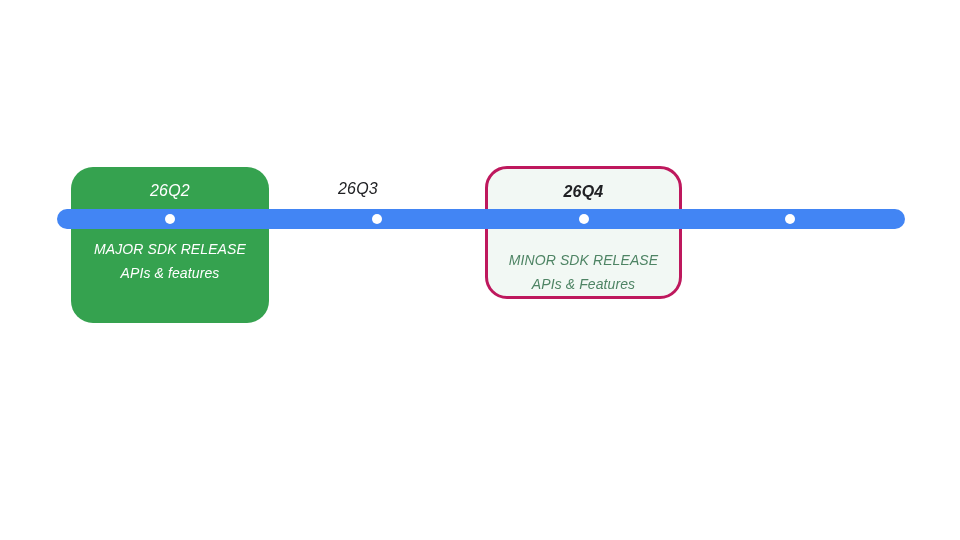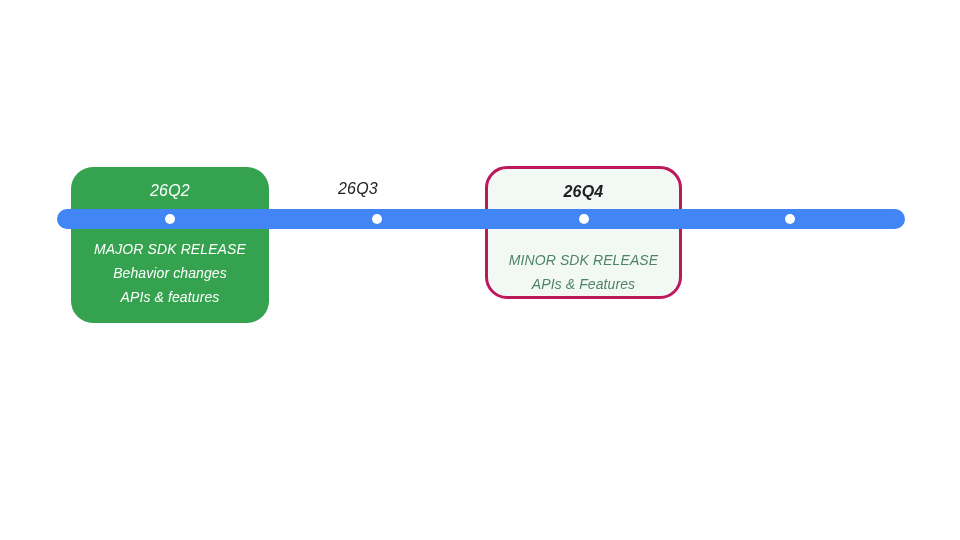--- a/index.html
+++ b/index.html
@@ -136,21 +136,20 @@
 </style>
 </head>
 <body>
 
 <div id="timeline-canvas">
 
   <div class="milestone-card filled" id="card-26q2">
     <div class="card-quarter on-green">26Q2</div>
     <div class="card-body on-green">
       <div class="line">MAJOR SDK RELEASE</div>
-      <div class="line">Behavior changes</div>
       <div class="line">APIs &amp; features</div>
     </div>
   </div>
 
   <div class="bare-label" id="label-26q3">26Q3</div>
 
   <div class="milestone-card outlined" id="card-26q4">
     <div class="card-quarter on-light">26Q4</div>
     <div class="card-body on-light">
       <div class="line">MINOR SDK RELEASE</div>

